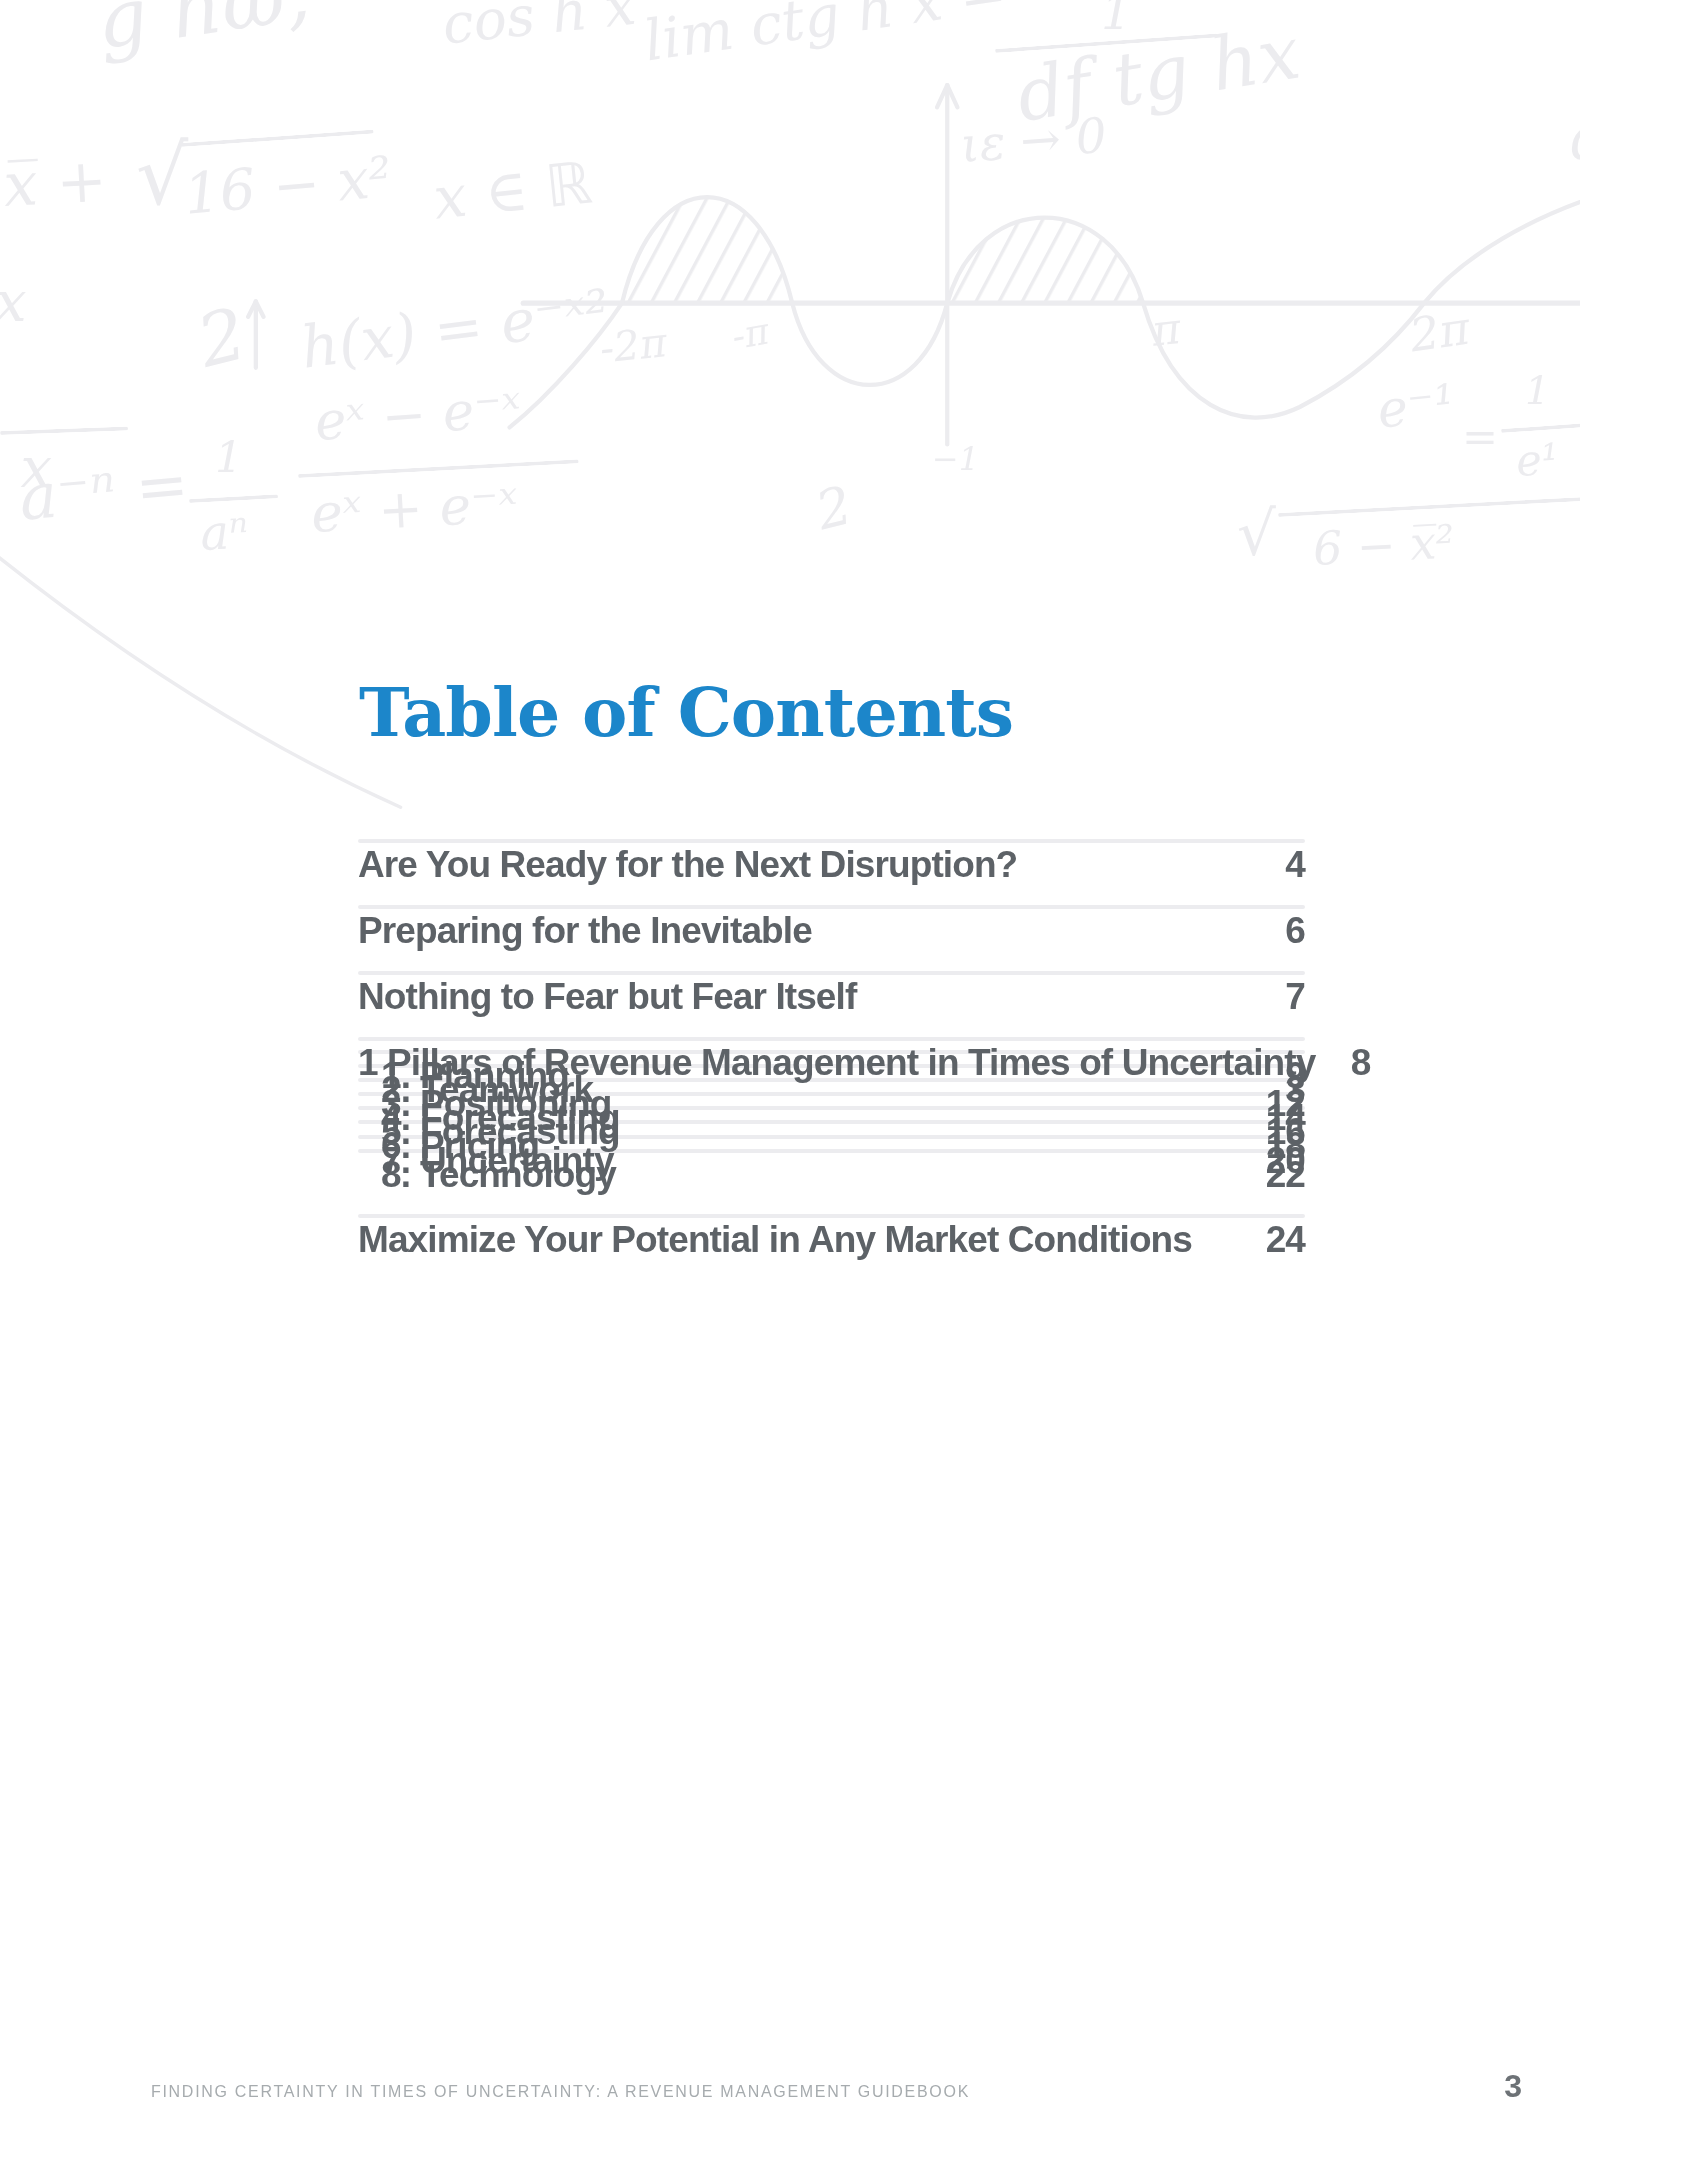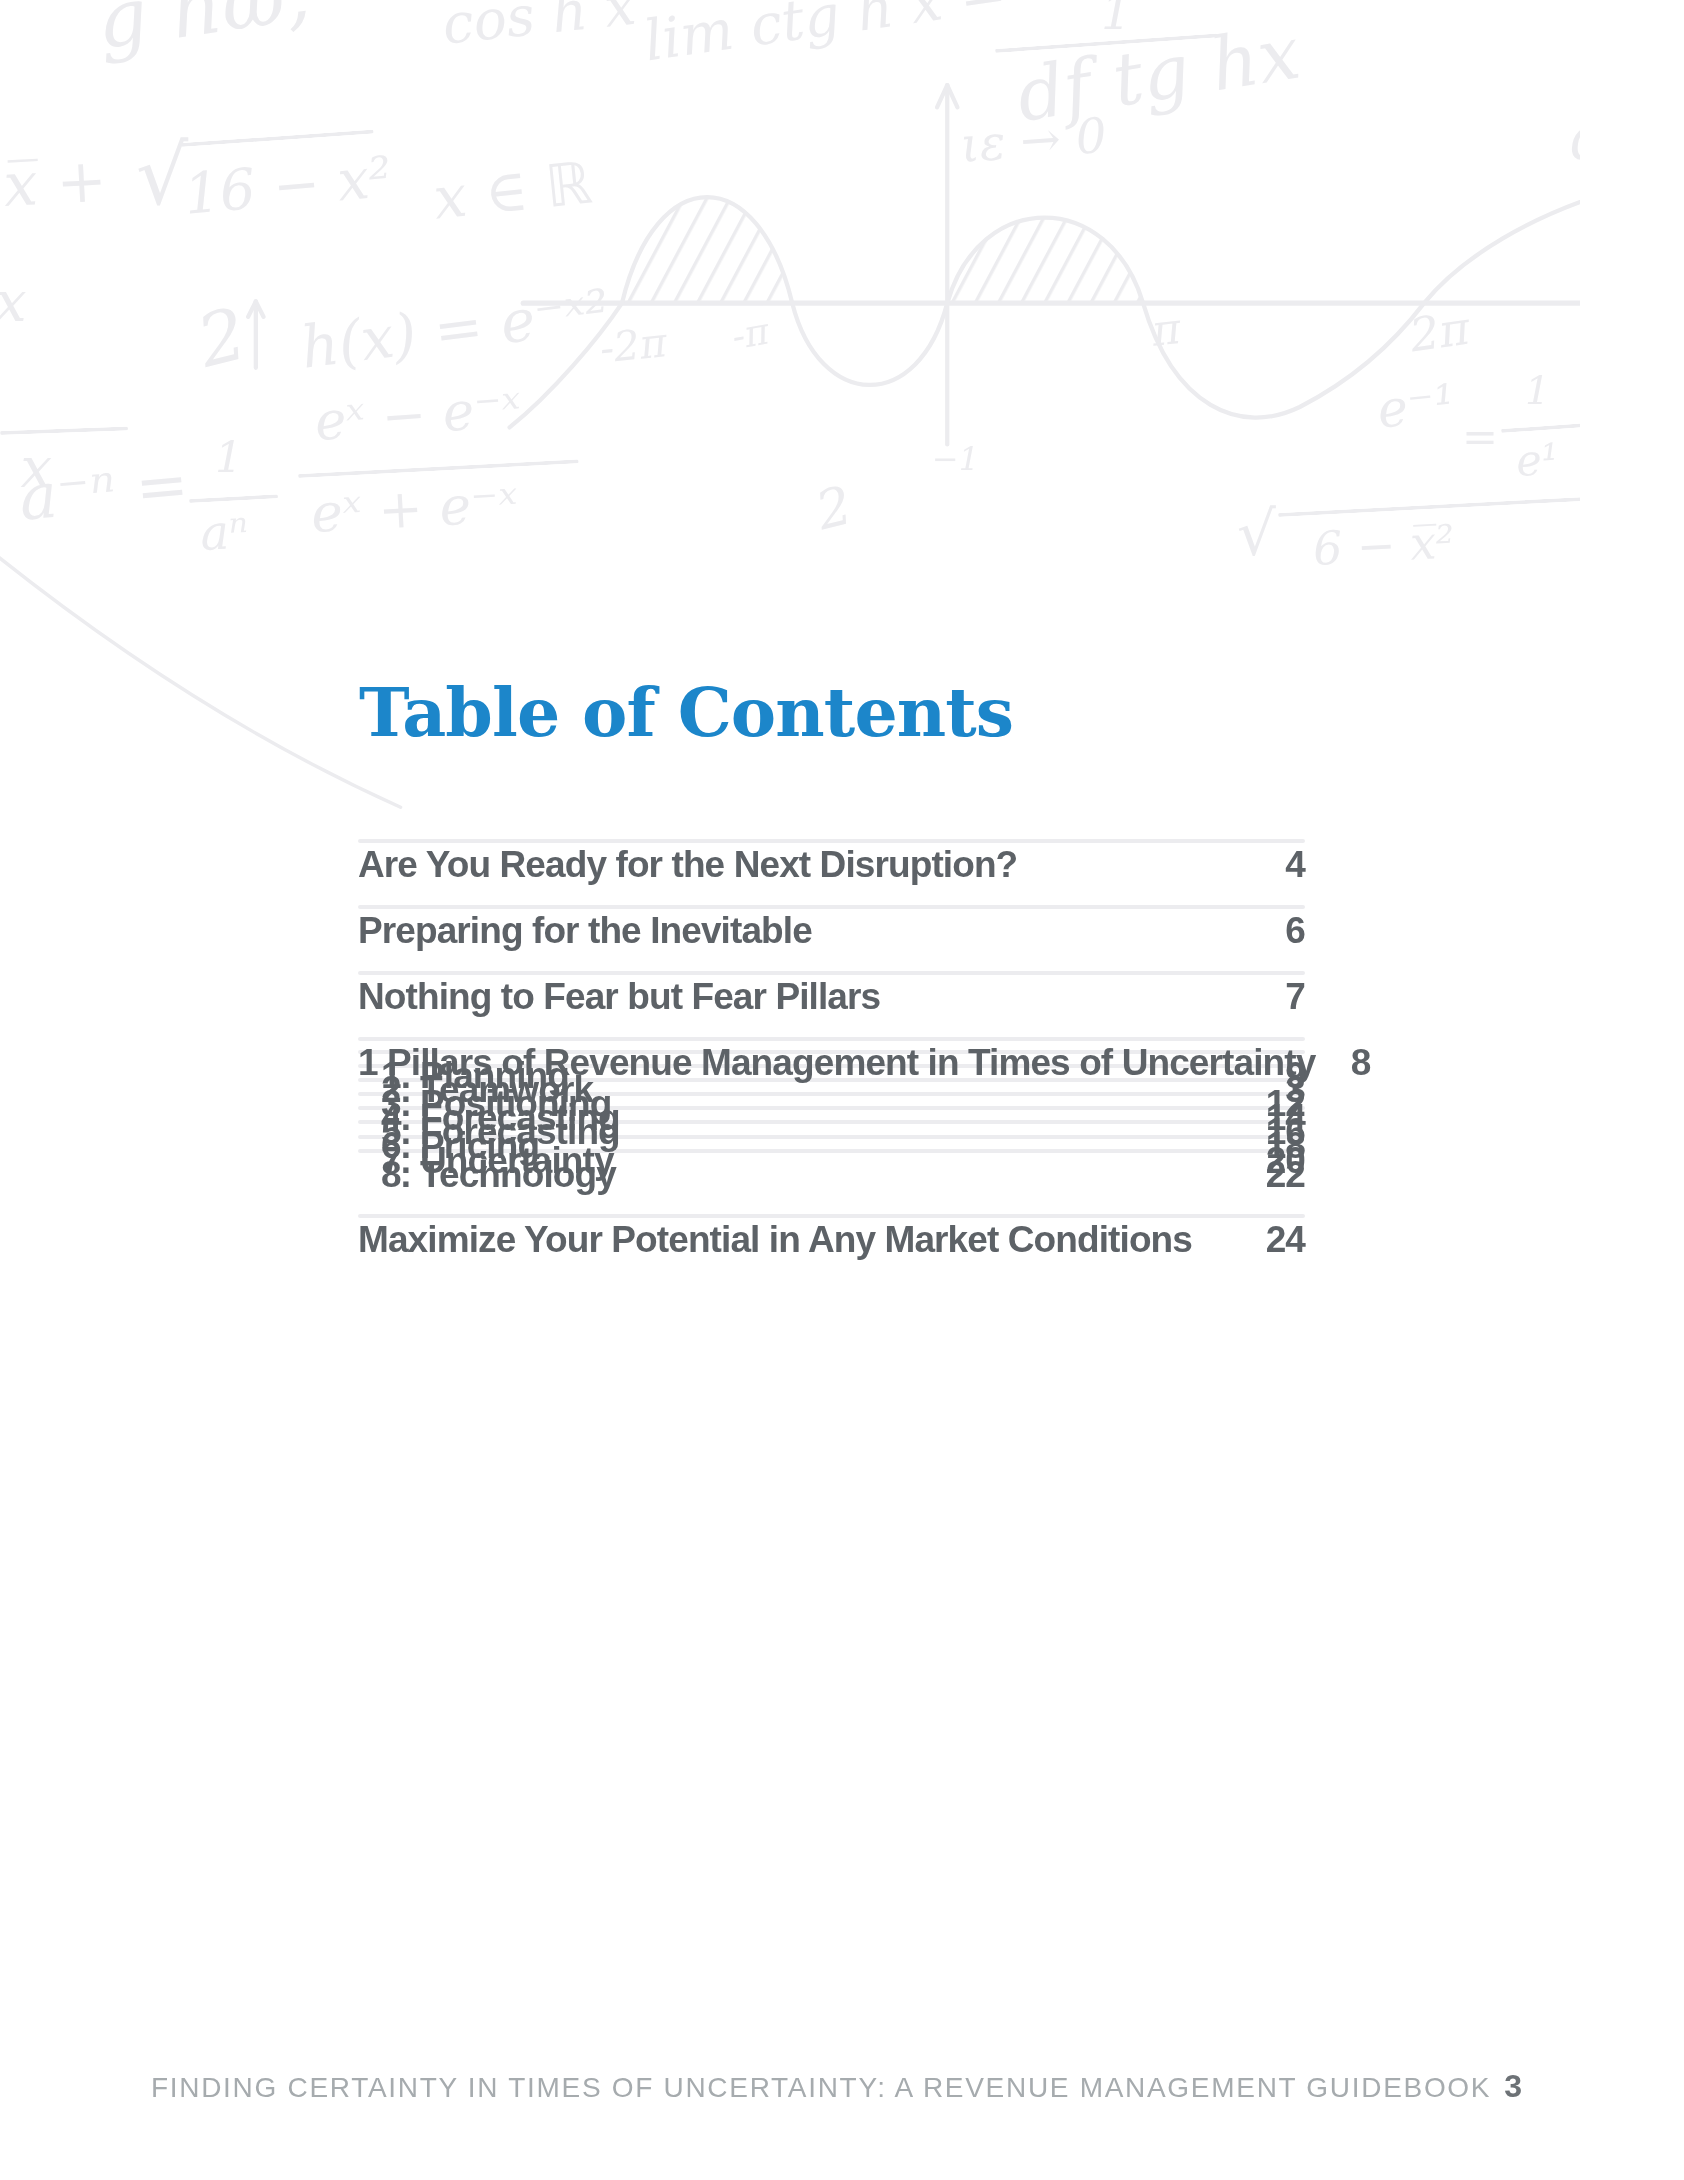--- a/index.html
+++ b/index.html
@@ -59,21 +59,21 @@
   .v-standalone{margin-bottom:62px;}
   .v-section{margin-bottom:8.5px;}
   .v-sub,.v-sub-last{padding-left:23px;margin-bottom:10.2px;}
   .v-sub-last{margin-bottom:61px;}
   
   .footer{
     position:absolute;left:151px;top:2068px;width:1371px;
     display:flex;justify-content:space-between;align-items:baseline;
   }
   .footer-text{
-    font-size:28px;letter-spacing:1.7px;color:var(--footer-text);
+    font-size:16px;letter-spacing:1.7px;color:var(--footer-text);
     white-space:nowrap;font-weight:400;
   }
   .footer-page{
     font-size:32px;font-weight:700;color:var(--footer-page);
   }
 </style>
 </head>
 <body>
 
 <div class="page">
@@ -151,21 +151,21 @@
         <span class="toc-label">Are You Ready for the Next Disruption?</span>
         <span class="toc-page">4</span>
       </div>
       <div class="toc-row v-standalone wm-line">
 
         <span class="toc-label">Preparing for the Inevitable</span>
         <span class="toc-page">6</span>
       </div>
       <div class="toc-row v-standalone wm-line">
 
-        <span class="toc-label">Nothing to Fear but Fear Pillars</span>
+        <span class="toc-label">Nothing to Fear but Fear Itself</span>
         <span class="toc-page">7</span>
       </div>
       <div class="toc-row v-section wm-line">
 
         <span class="toc-label">1 Pillars of Revenue Management in Times of Uncertainty</span>
         <span class="toc-page">8</span>
       </div>
       <div class="toc-row v-sub wm-line">
         <span class="toc-num">1.</span>
         <span class="toc-label">Planning</span>

